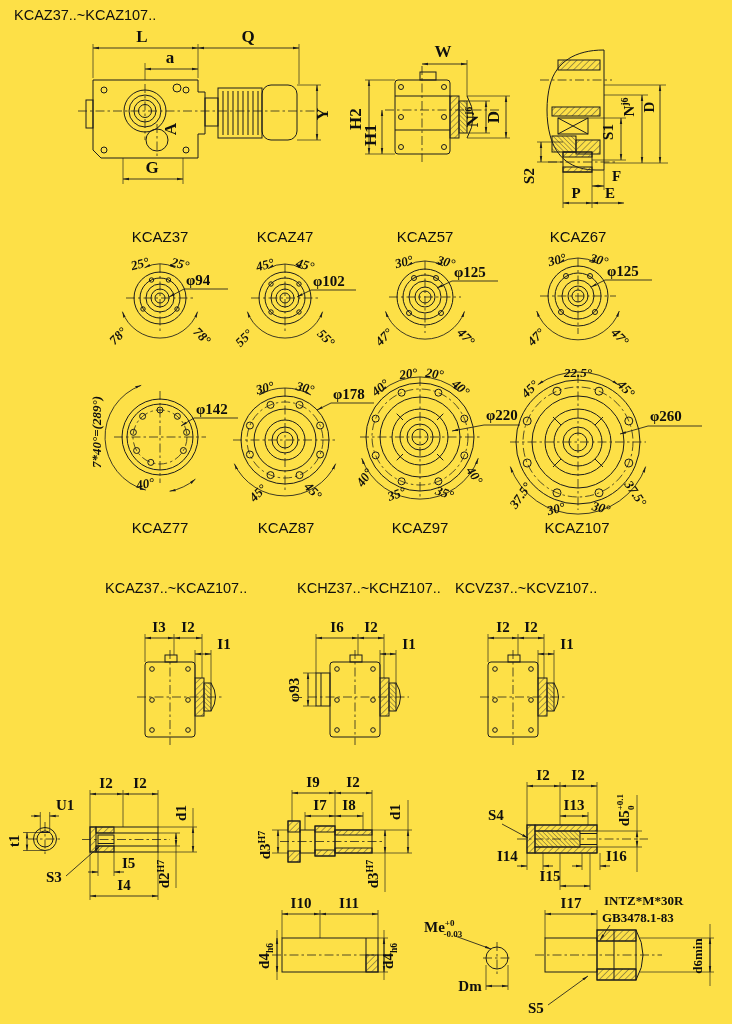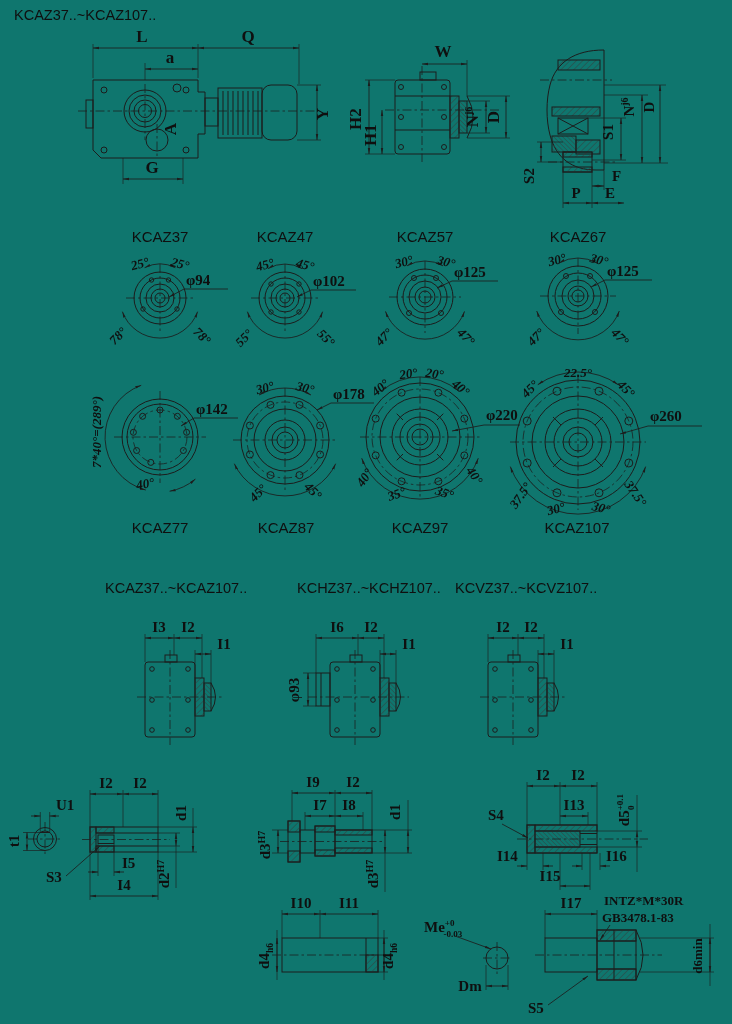--- a/index.html
+++ b/index.html
@@ -1,16 +1,16 @@
 <!DOCTYPE html>
 <html><head>
 <meta charset="utf-8">
 <style>
   html,body { margin:0; padding:0; background:#ffffff; }
-  .canvas { position:relative; width:732px; height:1024px; background:#0f766e; overflow:hidden; }
+  .canvas { position:relative; width:732px; height:1024px; background:#fde047; overflow:hidden; }
   svg { position:absolute; left:0; top:0; }
   text { fill:#0f0f0f; stroke:none; }
   .hdr  { font:14.5px "Liberation Sans", sans-serif; }
   .ttl  { font:15px "Liberation Sans", sans-serif; }
   .dimL { font:bold 17px "Liberation Serif", serif; }
   .dim  { font:bold 15px "Liberation Serif", serif; }
   .dimS { font:bold 13px "Liberation Serif", serif; }
   .ang  { font:italic bold 13px "Liberation Serif", serif; }
   .cl   { stroke-dasharray:9 3 2.5 3; stroke-width:0.75; }
   .thin { stroke-width:0.65; }

